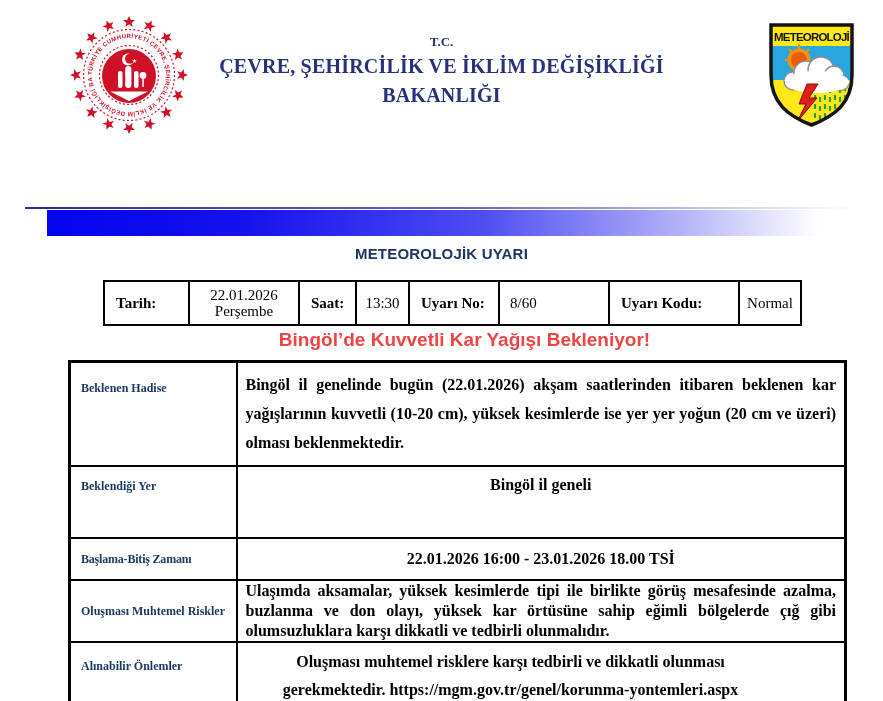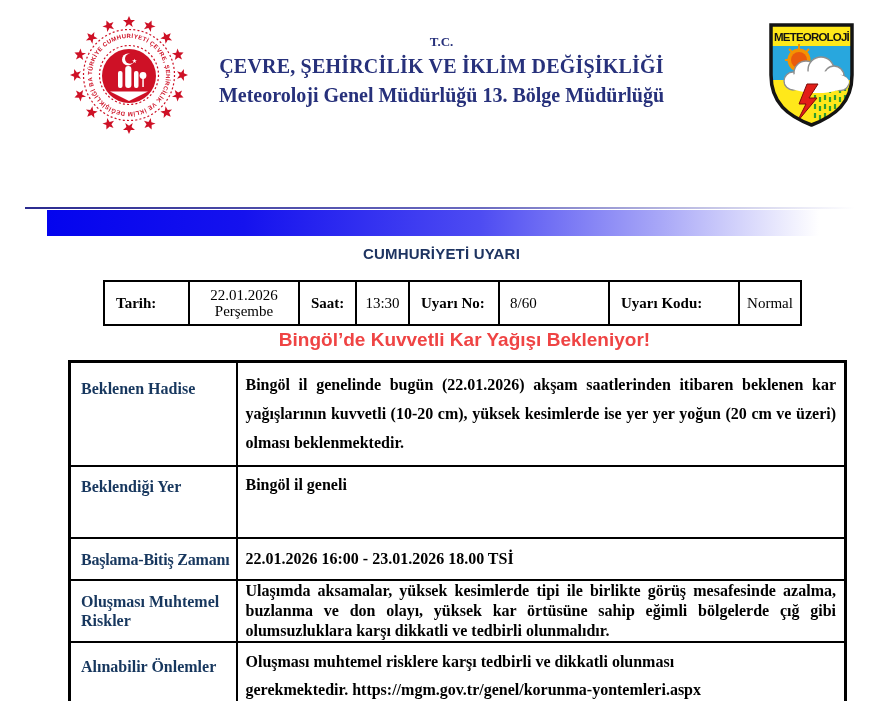--- a/index.html
+++ b/index.html
@@ -50,26 +50,26 @@
     font-family:"Liberation Sans",sans-serif;font-weight:bold;
     font-size:19px;color:#ef4444;margin-left:46px;
   }
   
   .detail-table{
     position:absolute;left:68px;top:360px;width:779px;
     table-layout:fixed;border:3px solid #000;
   }
   .detail-table td{border:2px solid #000;padding:0;}
   .detail-table td.lbl{
-    color:#17375E;font-weight:bold;font-size:16px;
+    color:#17375E;font-weight:bold;font-size:12px;
     padding-left:10px;padding-right:4px;line-height:19px;vertical-align:middle;
   }
   .detail-table td.val{
     color:#000;font-weight:bold;font-size:16px;
-    padding-left:8px;padding-right:8px;vertical-align:middle;
+    padding-left:8px;padding-right:8px;vertical-align:middle;text-align:center;
   }
   tr.r1 td{height:86px;}
   tr.r2 td{height:60px;}
   tr.r3 td{height:40px;}
   tr.r4 td{height:39px;}
   tr.r5 td{height:58px;}
   tr.r6 td{height:90px;}
   tr.r1 td.lbl{vertical-align:top;padding-top:16px;}
   tr.r1 td.val{vertical-align:top;padding-top:7px;line-height:29px;text-align:justify;}
   tr.r2 td.lbl{vertical-align:top;padding-top:10px;font-family:Liberation Serif, serif;}
@@ -125,21 +125,21 @@
     <circle cx="75" cy="61.5" r="3.4" fill="#ffffff"></circle>
     <rect x="74.3" y="64" width="1.5" height="9" fill="#ffffff"></rect>
 
     <polygon points="42,77.5 80,77.5 61,87" fill="#ffffff"></polygon>
   </svg>
 </div>
 
 <div class="head-text">
   <div class="head-tc">T.C.</div>
   <div class="head-l2">ÇEVRE, ŞEHİRCİLİK VE İKLİM DEĞİŞİKLİĞİ</div>
-  <div class="head-l4">Meteoroloji Genel Müdürlüğü 13. Bölge Müdürlüğü</div>
+  <div class="head-l3">BAKANLIĞI</div>
 </div>
 
 <div class="shield">
   <svg viewBox="0 0 97 112" width="97" height="112">
     <defs>
       <clipPath id="sclip">
         <path d="M8,5 H89 V55 C89,83 72,96 48.5,105 C25,96 8,83 8,55 Z"></path>
       </clipPath>
     </defs>
     <path d="M8,5 H89 V55 C89,83 72,96 48.5,105 C25,96 8,83 8,55 Z" fill="#FFE81A"></path>
@@ -179,21 +179,21 @@
       <polygon points="44,64 36,84 43,84 34,102 54,78 46,78 55,64" fill="#E21E18" stroke="#7A0C08" stroke-width="1"></polygon>
     </g>
     <path d="M8,5 H89 V55 C89,83 72,96 48.5,105 C25,96 8,83 8,55 Z" fill="none" stroke="#141414" stroke-width="3.5"></path>
     <text x="48.5" y="21" font-size="11.5" font-weight="bold" text-anchor="middle" font-family="Liberation Sans,sans-serif" letter-spacing="-0.8" fill="#141414">METEOROLOJİ</text>
   </svg>
 </div>
 
 <div class="bar-topline"></div>
 <div class="blue-bar"></div>
 
-<div class="section-title">CUMHURİYETİ UYARI</div>
+<div class="section-title">METEOROLOJİK UYARI</div>
 
 <table class="info-table">
   <colgroup>
     <col style="width:85px">
       <col style="width:110px">
       <col style="width:57px">
       <col style="width:53px">
     <col style="width:90px">
       <col style="width:110px">
       <col style="width:130px">

